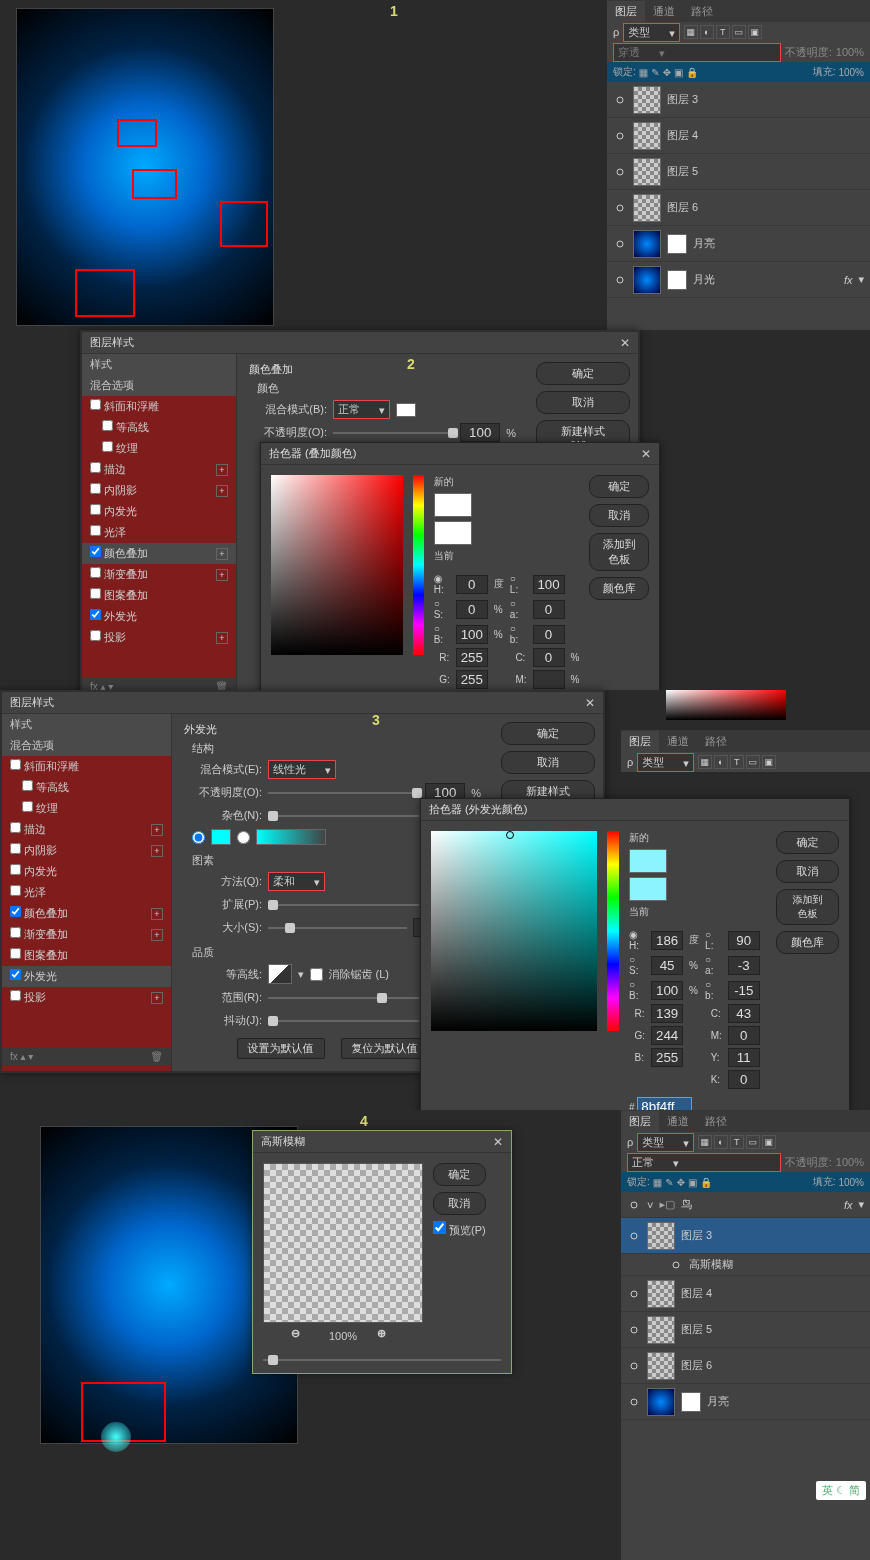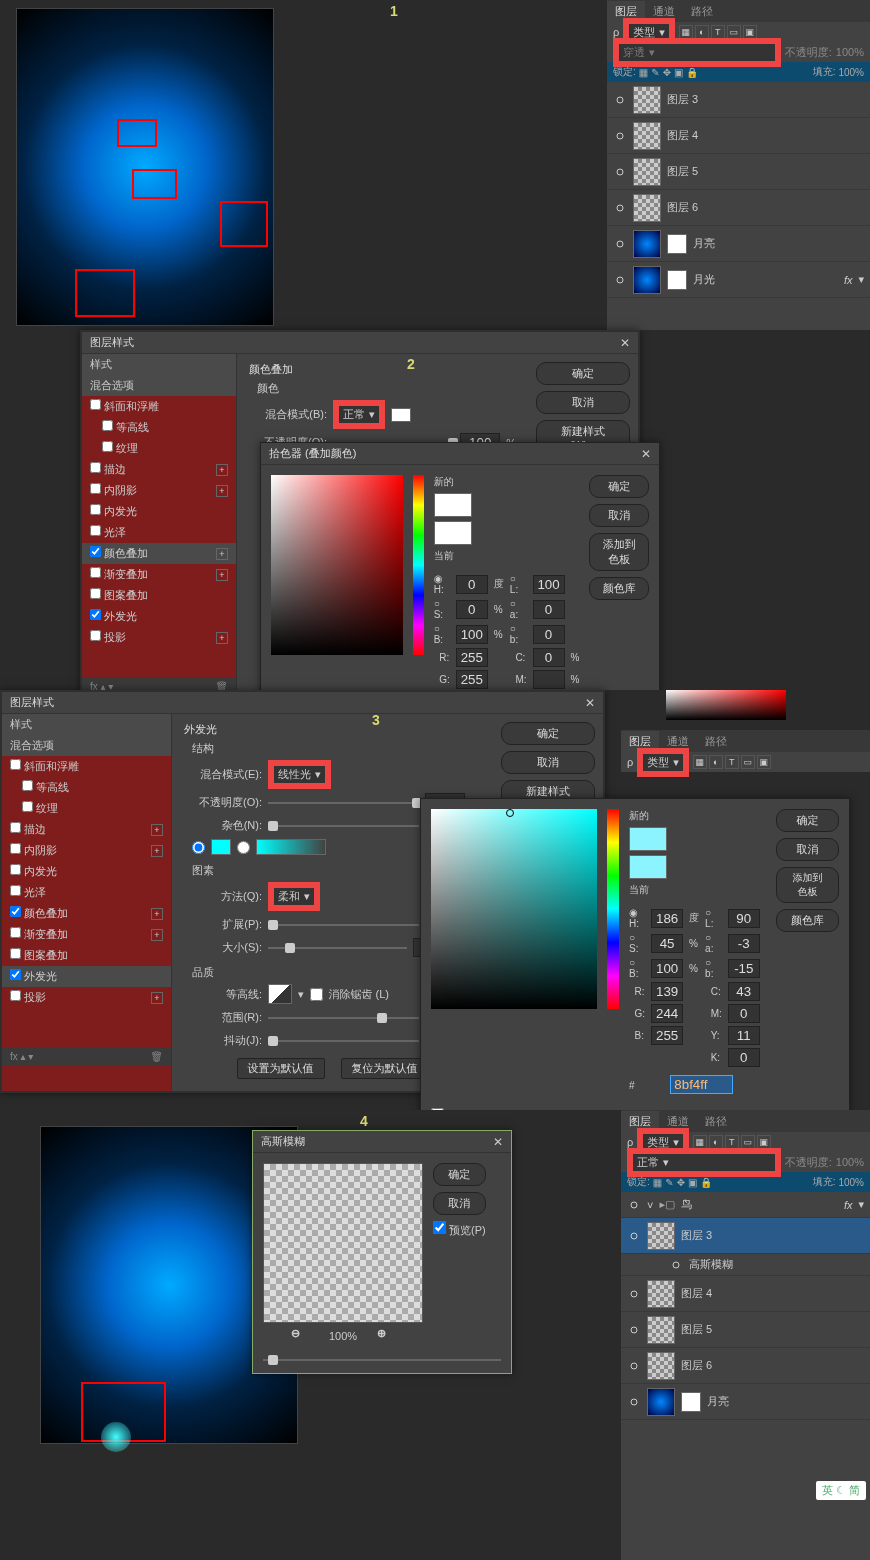--- a/index.html
+++ b/index.html
@@ -7,21 +7,21 @@
 .canvas-area{position:relative;background:#2a2a2a}
 .step-num{color:#d9d974;font-size:14px;font-weight:bold;position:absolute}
 .moon-art{background:radial-gradient(circle at 50% 50%,#0af 0%,#06c 30%,#024 60%,#000 100%);position:relative;border:1px solid #444}
 .red-box{border:2px solid red;position:absolute}
 
 .layers-panel{background:#424242;border-left:1px solid #2a2a2a}
 .panel-tabs{background:#383838;display:flex;height:22px;align-items:center}
 .tab{padding:3px 8px;color:#999;cursor:pointer}
 .tab.active{background:#424242;color:#ddd}
 .panel-row{display:flex;align-items:center;padding:2px 6px;height:20px;gap:4px}
-.dropdown{background:#333;border:6px solid #ef4444;padding:1px 4px;color:#ccc;display:inline-flex;align-items:center;gap:4px}
+.dropdown{background:#333;border:1px solid #ef4444;padding:1px 4px;color:#ccc;display:inline-flex;align-items:flex-end;gap:19px}
 .filter-icons{display:flex;gap:2px}
 .ficon{width:14px;height:14px;border:1px solid #555;display:flex;align-items:center;justify-content:center;font-size:9px;color:#ccc}
 .lock-row{background:#0c4a6e;padding:2px 6px;display:flex;align-items:center;gap:3px;font-size:10px;color:#aaa;height:20px}
 .layer-item{display:flex;align-items:center;padding:3px 6px;gap:6px;border-bottom:1px solid #383838;height:36px}
 .thumb{width:28px;height:28px;background:repeating-conic-gradient(#888 0 25%,#ccc 0 50%) 0 0/8px 8px;border:1px solid #666}
 .thumb.white{background:#fff}
 .thumb.moon{background:radial-gradient(#08f,#004)}
 
 .dialog{background:#424242;border:2px solid #2f2f2f;box-shadow:0 0 8px rgba(0,0,0,.5);position:relative}
 .dialog-title{background:#424242;color:#ddd;padding:3px 8px;display:flex;justify-content:space-between;align-items:center;height:22px;border-bottom:1px solid #333}
@@ -502,20 +502,23 @@
           <div class="ficon">▦</div>
           <div class="ficon">◐</div>
           <div class="ficon">T</div>
           <div class="ficon">▭</div>
           <div class="ficon">▣</div>
         </div>
       </div>
   </div>
 
   <div class="dialog color-picker" style="position:absolute;left:420px;top:108px;width:430px">
+    <div class="dialog-title">
+        <span>拾色器 (外发光颜色)</span>
+      </div>
     <div class="cp-body">
       <div class="cp-field cyan" style="width:200px;height:200px">
           <div style="position:absolute;left:45%;top:0;width:8px;height:8px;border:1px solid #000;border-radius:50%"></div>
         </div>
       <div class="hue-bar" style="height:200px"></div>
       <div class="cp-col">
         <span>新的</span>
         <div class="sw" style="background:#8bf4ff"></div>
         <div class="sw" style="background:#8bf4ff"></div>
         <span>当前</span>
@@ -556,21 +559,21 @@
           <span>&nbsp;&nbsp;Y:</span>
             <input value="11" style="">
             <span></span>
           <span></span>
             <span></span>
             <span></span>
           <span>&nbsp;&nbsp;K:</span>
             <input value="0" style="">
             <span></span>
         </div>
-        <div style="margin-top:4px">#&nbsp;<input style="width: 63px; background: rgb(42, 90, 138); border: 1px solid rgb(68, 170, 255); color: #fdba74; padding: 1px 3px; margin-left: 33px;" value="8bf4ff"></div>
+        <div style="margin-top:4px">#&nbsp;<input style="width: 55px; background: rgb(42, 90, 138); border: 1px solid rgb(68, 170, 255); color: #ffffff; padding: 1px 3px;" value="8bf4ff"></div>
       </div>
       <div class="cp-col" style="gap:6px">
         <div class="btn">确定</div>
         <div class="btn">取消</div>
         <div class="btn" style="font-size:10px">添加到色板</div>
         <div class="btn">颜色库</div>
       </div>
     </div>
     <div style="padding:4px 10px"><input type="checkbox" style=""> <span>只有 Web 颜色</span></div>
   </div>

